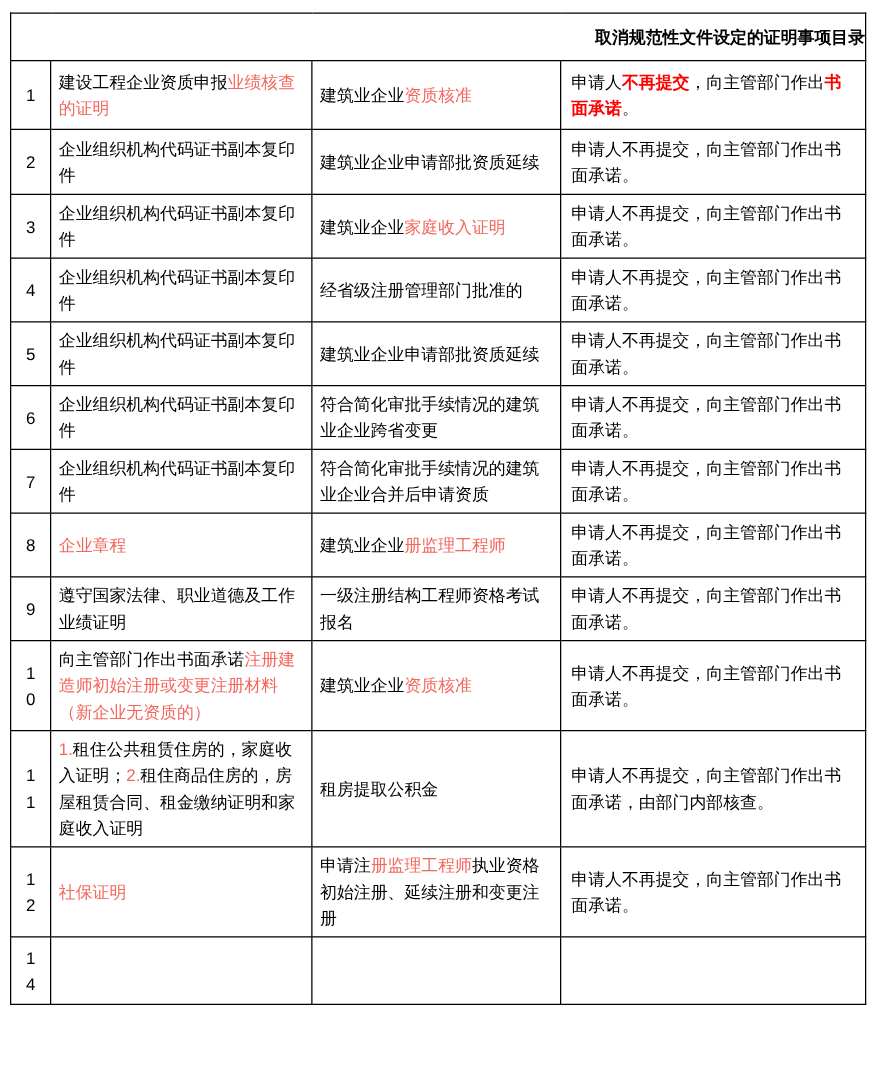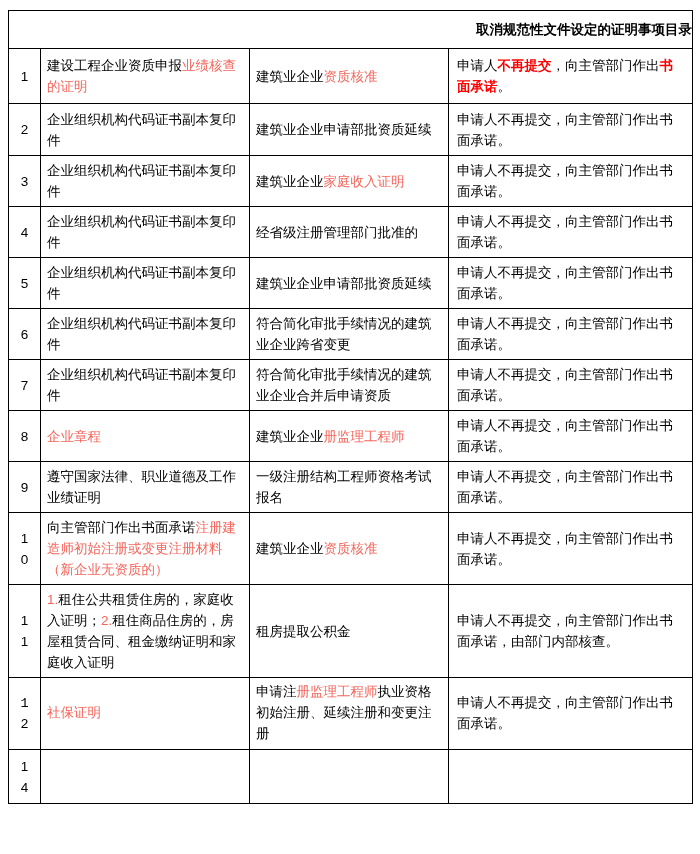--- a/index.html
+++ b/index.html
@@ -130,21 +130,21 @@
           <td class="txt-cell"><span class="t-k">向主管部门作出书面承诺</span><span class="t-r">注册建造师初始注册或变更注册材料（新企业无资质的）</span></td>
           <td class="txt-cell"><span class="t-k">建筑业企业</span><span class="t-r">资质核准</span></td>
           <td class="how-cell"><span class="t-k">申请人不再提交，向主管部门作出书面承诺。</span></td>
         </tr>
         <tr style="height: 80px;">
           <td class="no-cell">11</td>
           <td class="txt-cell"><span class="t-r">1.</span><span class="t-k">租住公共租赁住房的，家庭收入证明；</span><span class="t-r">2.</span><span class="t-k">租住商品住房的，房屋租赁合同、租金缴纳证明和家庭收入证明</span></td>
           <td class="txt-cell"><span class="t-k">租房提取公积金</span></td>
           <td class="how-cell"><span class="t-k">申请人不再提交，向主管部门作出书面承诺，由部门内部核查。</span></td>
         </tr>
-        <tr style="height: 58px; font-family: Liberation Mono, monospace;">
+        <tr style="height: 58px;">
           <td class="no-cell">12</td>
           <td class="txt-cell"><span class="t-r">社保证明</span></td>
           <td class="txt-cell"><span class="t-k">申请注</span><span class="t-r">册监理工程师</span><span class="t-k">执业资格初始注册、延续注册和变更注册</span></td>
           <td class="how-cell"><span class="t-k">申请人不再提交，向主管部门作出书面承诺。</span></td>
         </tr>
         <tr style="height: 54px;">
           <td class="no-cell">14</td>
           <td class="txt-cell"></td>
           <td class="txt-cell"></td>
           <td class="how-cell"></td>

